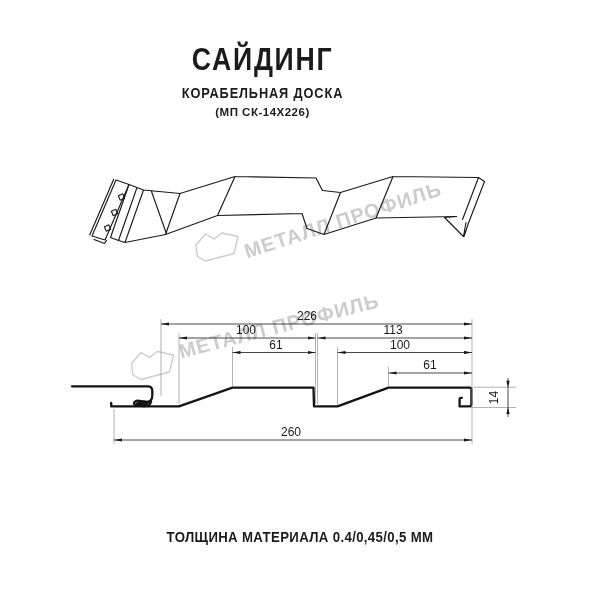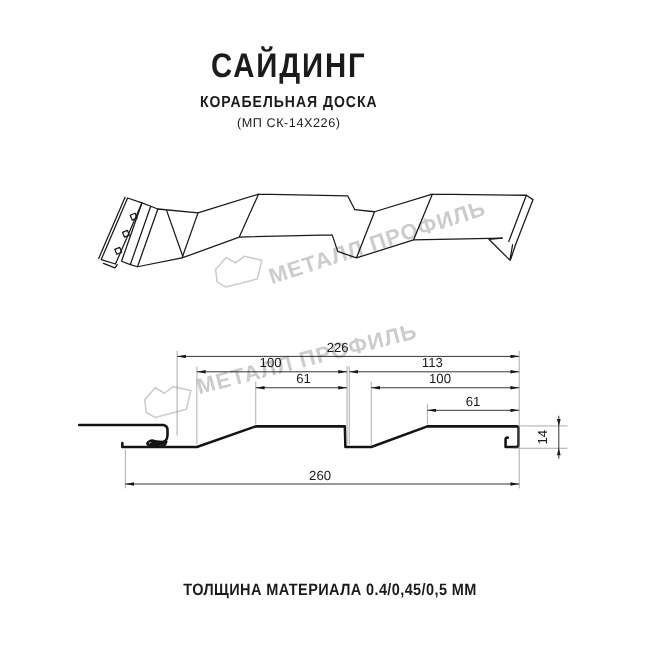--- a/index.html
+++ b/index.html
@@ -3,21 +3,21 @@
 <meta charset="utf-8">
 <style>
   html,body{margin:0;padding:0;background:#fff;}
   .page{position:relative;width:600px;height:600px;background:#fff;overflow:hidden;
         font-family:"Liberation Sans",sans-serif;color:#1b1b1b;}
   .header{position:absolute;top:44px;left:0;width:525px;text-align:center;}
   .title{font-size:31px;font-weight:700;letter-spacing:2px;line-height:1;
          transform:scaleX(.86);transform-origin:center;}
   .subtitle{margin-top:10px;font-size:14.5px;font-weight:700;letter-spacing:1px;
             transform:scaleX(.88);transform-origin:center;}
-  .model{margin-top:5px;font-size:11.5px;font-weight:400;letter-spacing:.5px;}
+  .model{margin-top:5px;font-size:11.5px;font-weight:700;letter-spacing:.5px;}
   .footer{position:absolute;top:528px;left:0;width:600px;text-align:center;
           font-size:15px;font-weight:700;letter-spacing:.4px;
           transform:scaleX(.88);transform-origin:center;}
   svg{position:absolute;left:0;top:0;}
   .art{stroke:#1a1a1a;stroke-width:1.15;fill:none;stroke-linejoin:round;stroke-linecap:round;}
   .artfill{fill:#fff;stroke:#1a1a1a;stroke-width:1.15;stroke-linejoin:round;}
   .bold{stroke:#141414;stroke-width:2.3;fill:none;stroke-linejoin:round;stroke-linecap:round;}
   .dim{stroke:#1a1a1a;stroke-width:.8;fill:none;}
   .ext{stroke:#9a9a9a;stroke-width:.75;fill:none;}
   .dimtxt{font-family:"Liberation Sans",sans-serif;font-size:12px;fill:#1a1a1a;text-anchor:middle;}

